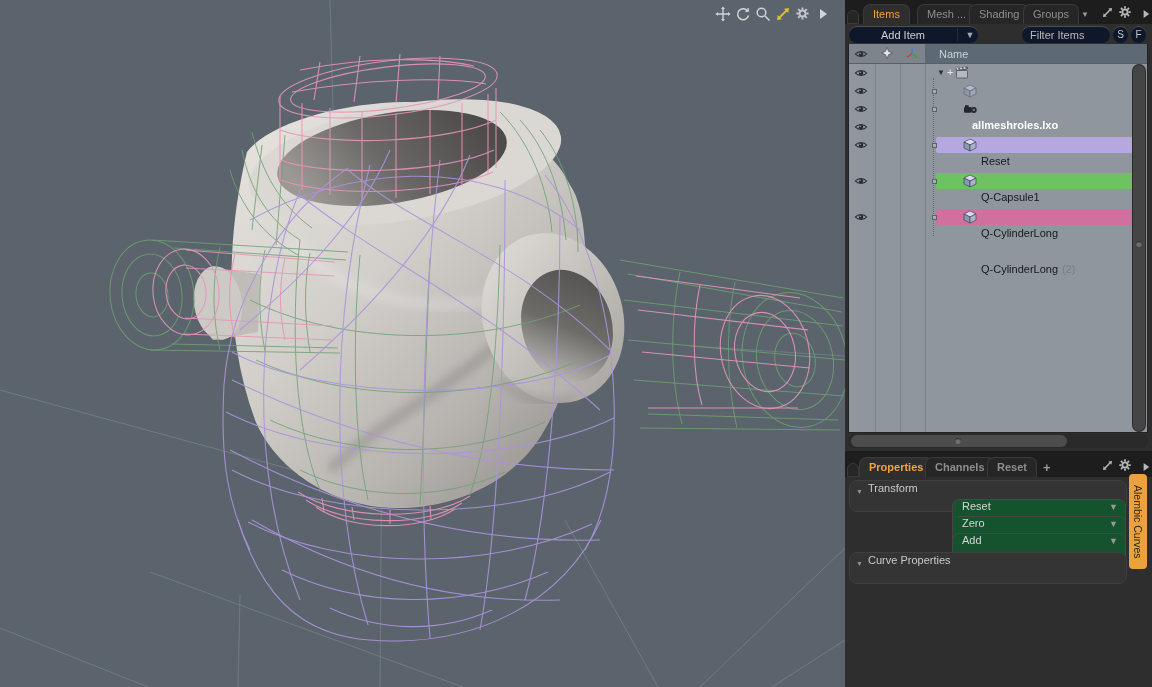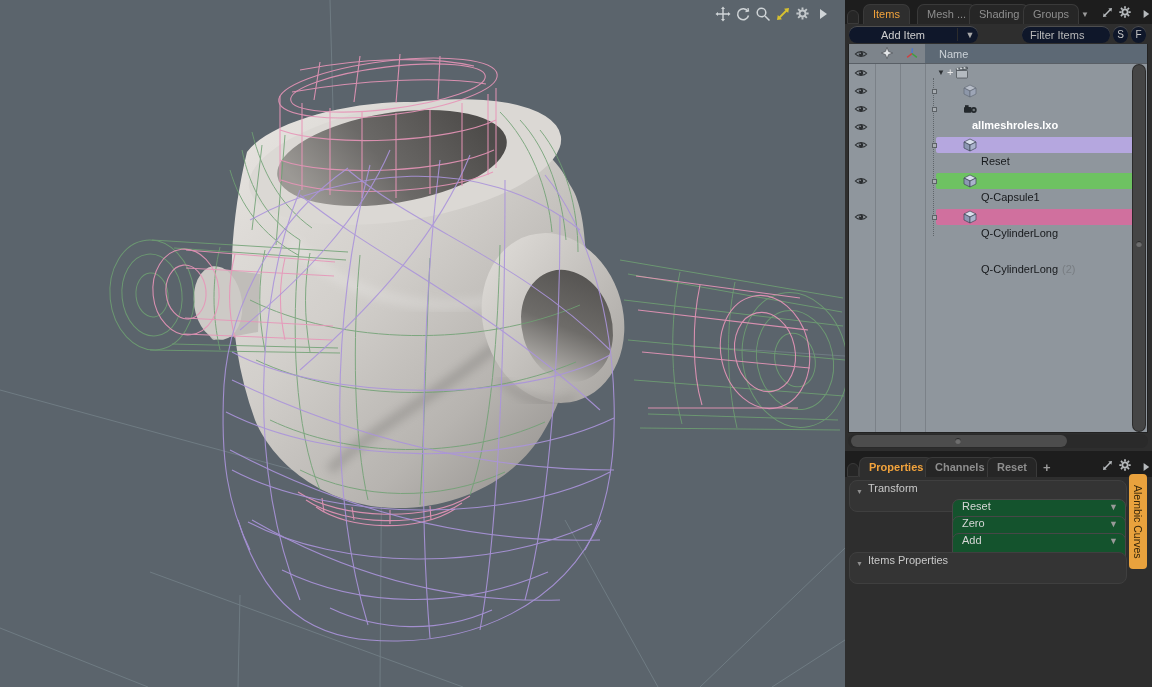--- a/index.html
+++ b/index.html
@@ -545,18 +545,18 @@
       <div class="drop" style="top:39px">
         <span>Zero</span>
         <span class="dcar">▼</span>
       </div>
       <div class="drop" style="top:56px">
         <span>Add</span>
         <span class="dcar">▼</span>
       </div>
       <div class="section" style="top:75px">
         <span class="stri">▼</span>
-        <span>Items Properties</span>
+        <span>Curve Properties</span>
       </div>
       <div class="sidetab">Alembic Curves</div>
     </div>
   </div>
 </div>
 
 </body></html>

